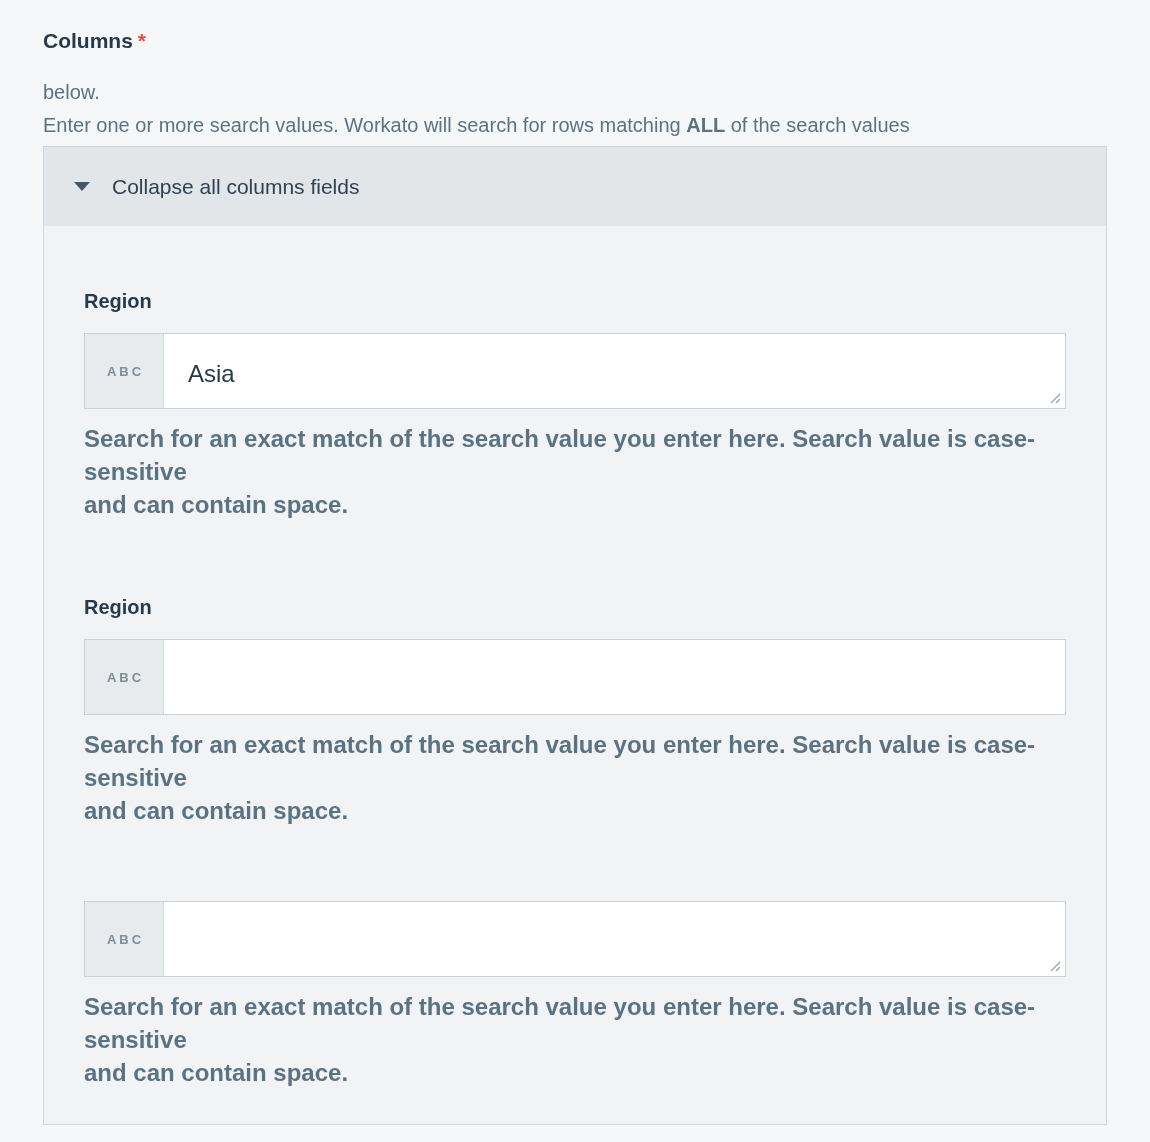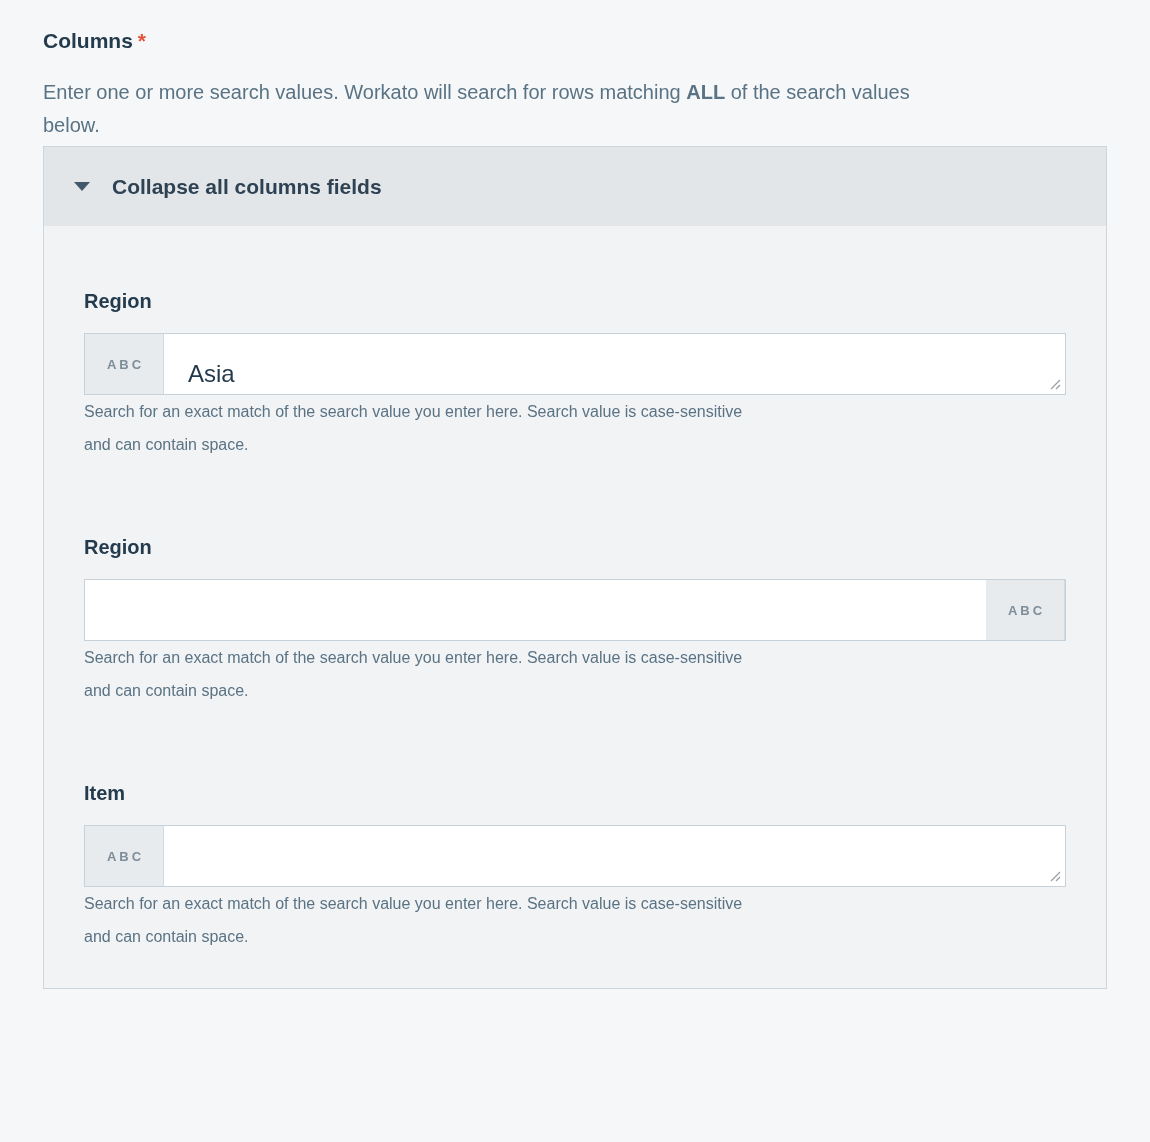--- a/index.html
+++ b/index.html
@@ -52,41 +52,40 @@
     height: 0;
     border-left: 8px solid transparent;
     border-right: 8px solid transparent;
     border-top: 9px solid #42586b;
     flex: none;
   }
   .panel-header-label {
     margin-left: 22px;
     font-size: 21px;
     color: #2e4254;
-    font-weight: 700;
+    font-weight: 400;
   }
   .panel-body {
     padding: 63px 40px 35px 40px;
   }
   .field { margin-bottom: 74px; }
   .field:last-child { margin-bottom: 0; }
   .field-label {
     font-size: 20px;
     font-weight: 700;
     color: #243b4d;
     line-height: 25px;
     margin-bottom: 19px;
   }
   .input-group {
     display: flex;
-    height: 62px;
+    height: 76px;
     width: 100%;
     background: #ffffff;
     border: 1px solid #c6d1d9;
-    justify-content: flex-end;
   }
   .type-badge {
     width: 79px;
     flex: none;
     background: #e8ebed;
     border-right: 1px solid #d2dae0;
     display: flex;
     align-items: center;
     justify-content: center;
     font-size: 13px;
@@ -116,37 +115,39 @@
   }
   .resize-handle {
     position: absolute;
     right: 3px;
     bottom: 3px;
     width: 14px;
     height: 14px;
     cursor: nwse-resize;
   }
   .help-text {
-    font-size: 16px;
+    margin-top: 13px;
+    font-size: 24px;
     line-height: 33px;
     color: #5a7384;
+    font-weight: bold;
   }
 </style>
 </head>
 <body>
 
 <div class="container">
 
   <div class="title-row">
     <span>Columns</span><span class="required-marker">*</span>
   </div>
 
   <div class="description">
+    <div>below.</div>
     <div><span>Enter one or more search values. Workato will search for rows matching </span><span class="bold-word">ALL</span><span> of the search values</span></div>
-    <div>below.</div>
   </div>
 
   <div class="panel">
 
     <div class="panel-header">
       <span class="triangle-down"></span>
       <span class="panel-header-label">Collapse all columns fields</span>
     </div>
 
     <div class="panel-body">
@@ -174,21 +175,20 @@
         <div class="input-group">
           <div class="type-badge">ABC</div>
         </div>
         <div class="help-text">
           <div>Search for an exact match of the search value you enter here. Search value is case-sensitive</div>
           <div>and can contain space.</div>
         </div>
       </div>
 
       <div class="field">
-        <div class="field-label">Item</div>
         <div class="input-group">
           <div class="type-badge">ABC</div>
           <div class="textarea-wrap">
             <textarea class="field-value" spellcheck="false" style=""></textarea>
             <svg class="resize-handle" viewBox="0 0 14 14">
               <line x1="3" y1="12" x2="12" y2="3" stroke="#9aa2a8" stroke-width="1.3"></line>
               <line x1="8" y1="12" x2="12" y2="8" stroke="#9aa2a8" stroke-width="1.3"></line>
             </svg>
           </div>
         </div>

